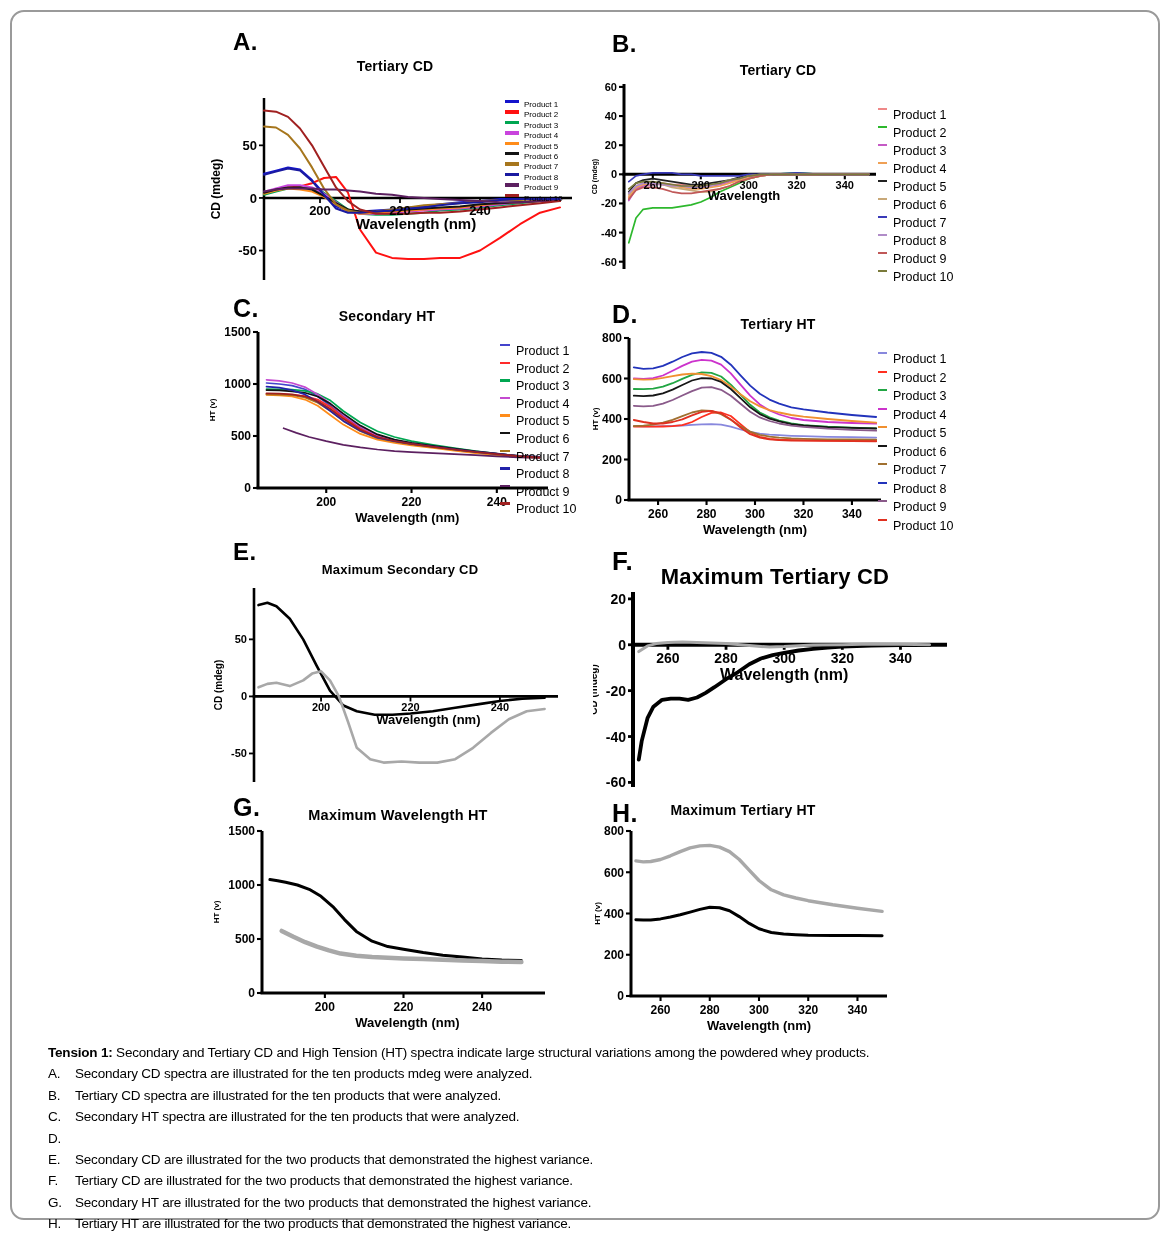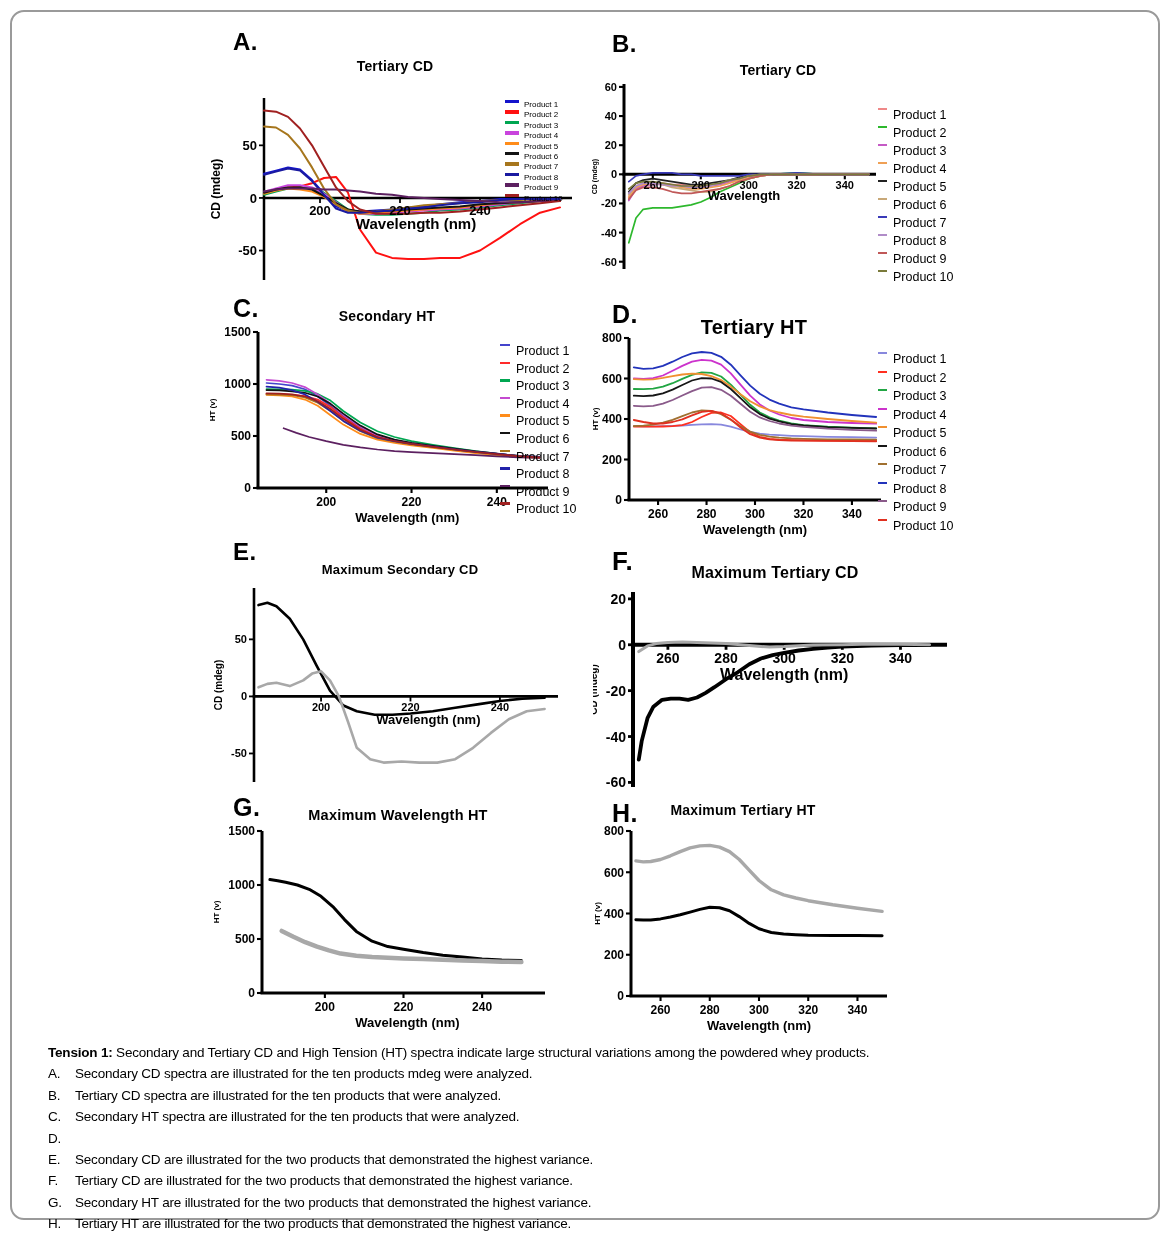--- a/index.html
+++ b/index.html
@@ -30,31 +30,31 @@
   #p-B .title{left:28px;top:34px;width:290px;font-size:14px}
   #p-B .chart{left:-13px;top:52px}
 
   #p-C{left:190px;top:288px;width:412px;height:252px}
   #p-C .letter{left:43px;top:6px;font-size:25px}
   #p-C .title{left:52px;top:20px;width:290px;font-size:14px}
   #p-C .chart{left:16px;top:36px}
 
   #p-D{left:605px;top:288px;width:400px;height:257px}
   #p-D .letter{left:7px;top:12px;font-size:25px}
-  #p-D .title{left:4px;top:28px;width:290px;font-size:20px}
+  #p-D .title{left:28px;top:28px;width:290px;font-size:14px}
   #p-D .chart{left:-14px;top:42px}
 
   #p-E{left:190px;top:538px;width:412px;height:257px}
   #p-E .letter{left:43px;top:0;font-size:24px}
   #p-E .title{left:65px;top:24px;width:290px;font-size:13px}
   #p-E .chart{left:24px;top:44px}
 
   #p-F{left:605px;top:538px;width:400px;height:264px}
   #p-F .letter{left:7px;top:8px;font-size:26px}
-  #p-F .title{left:25px;top:26px;width:290px;font-size:16px}
+  #p-F .title{left:25px;top:26px;width:290px;font-size:22px}
   #p-F .chart{left:-12px;top:46px}
 
   #p-G{left:190px;top:793px;width:412px;height:252px}
   #p-G .letter{left:43px;top:0;font-size:25px}
   #p-G .title{left:63px;top:14px;width:290px;font-size:14.5px}
   #p-G .chart{left:20px;top:30px}
 
   #p-H{left:605px;top:793px;width:400px;height:257px}
   #p-H .letter{left:7px;top:6px;font-size:25px}
   #p-H .title{left:0;top:9px;width:276px;font-size:14px}

